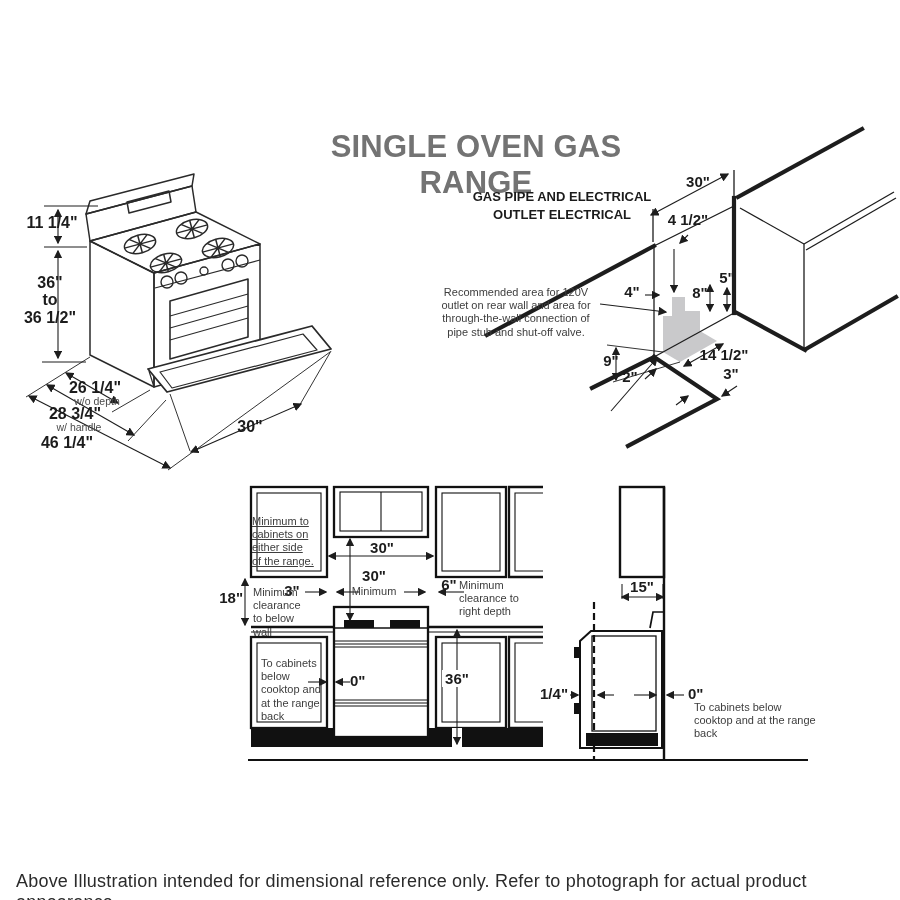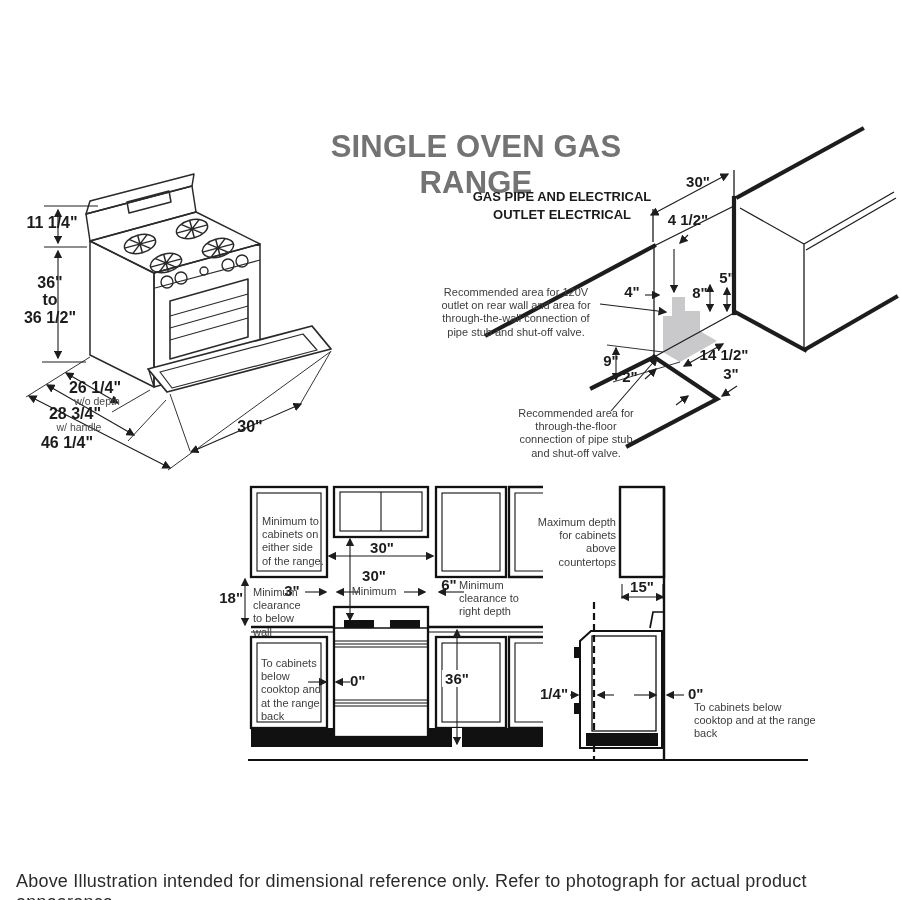--- a/index.html
+++ b/index.html
@@ -210,44 +210,42 @@
   <div class="lbl big" style="left:42px;top:406px;width:66px;">28 3/4"</div>
   <div class="sub" style="left:50px;top:422px;width:58px;">w/ handle</div>
   <div class="lbl big" style="left:34px;top:435px;width:66px;">46 1/4"</div>
   <div class="lbl big" style="left:228px;top:419px;width:44px;">30"</div>
 
   <div class="abs heading" style="left:462px;top:188px;width:200px;">
     <span>GAS PIPE AND ELECTRICAL</span><br>
     <span>OUTLET ELECTRICAL</span>
   </div>
   <div class="note ctr" style="left:434px;top:286px;width:164px;">Recommended area for 120V outlet on rear wall and area for through-the-wall connection of pipe stub and shut-off valve.</div>
-  <div class="note ctr" style="left:510px;top:407px;width:132px;">Recommended area for through-the-floor connection of pipe stub and shut-off valve.</div>
   <div class="lbl" style="left:676px;top:174px;width:44px;">30"</div>
   <div class="lbl" style="left:662px;top:212px;width:52px;">4 1/2"</div>
   <div class="lbl" style="left:714px;top:270px;width:26px;">5"</div>
   <div class="lbl" style="left:688px;top:285px;width:24px;">8"</div>
   <div class="lbl" style="left:620px;top:284px;width:24px;">4"</div>
   <div class="lbl" style="left:599px;top:353px;width:24px;">9"</div>
   <div class="lbl" style="left:618px;top:369px;width:24px;">2"</div>
   <div class="lbl" style="left:692px;top:347px;width:64px;">14 1/2"</div>
   <div class="lbl" style="left:718px;top:366px;width:26px;">3"</div>
 
-  <div class="note" style="left:262px;top:515px;width:62px;">Minimum to cabinets on either side of the range.</div>
+  <div class="note" style="left:252px;top:515px;width:62px;text-decoration:underline;">Minimum to cabinets on either side of the range.</div>
   <div class="lbl" style="left:358px;top:540px;width:48px;">30"</div>
   <div class="lbl" style="left:352px;top:568px;width:44px;">30"</div>
   <div class="note ctr" style="left:346px;top:585px;width:56px;">Minimum</div>
   <div class="lbl" style="left:281px;top:583px;width:22px;">3"</div>
   <div class="lbl" style="left:438px;top:577px;width:22px;">6"</div>
   <div class="note" style="left:459px;top:579px;width:66px;">Minimum clearance to right depth</div>
   <div class="lbl r" style="left:217px;top:590px;width:26px;">18"</div>
   <div class="note" style="left:253px;top:586px;width:54px;">Minimum clearance to below wall</div>
   <div class="note" style="left:261px;top:657px;width:62px;">To cabinets below cooktop and at the range back</div>
   <div class="lbl l" style="left:350px;top:673px;width:26px;">0"</div>
   <div class="lbl bgw" style="left:442px;top:670px;width:30px;">36"</div>
 
-  <div class="note rt" style="left:534px;top:516px;width:82px;">Maximum depth for cabinets above countertops</div>
   <div class="lbl" style="left:626px;top:579px;width:32px;">15"</div>
   <div class="lbl r" style="left:540px;top:686px;width:28px;">1/4"</div>
   <div class="lbl l" style="left:688px;top:686px;width:24px;">0"</div>
   <div class="note" style="left:694px;top:701px;width:126px;">To cabinets below cooktop and at the range back</div>
 
   <div class="abs footer" style="left:16px;top:871px;width:880px;">Above Illustration intended for dimensional reference only. Refer to photograph for actual product appearance.</div>
 </div>
 
 </body></html>

